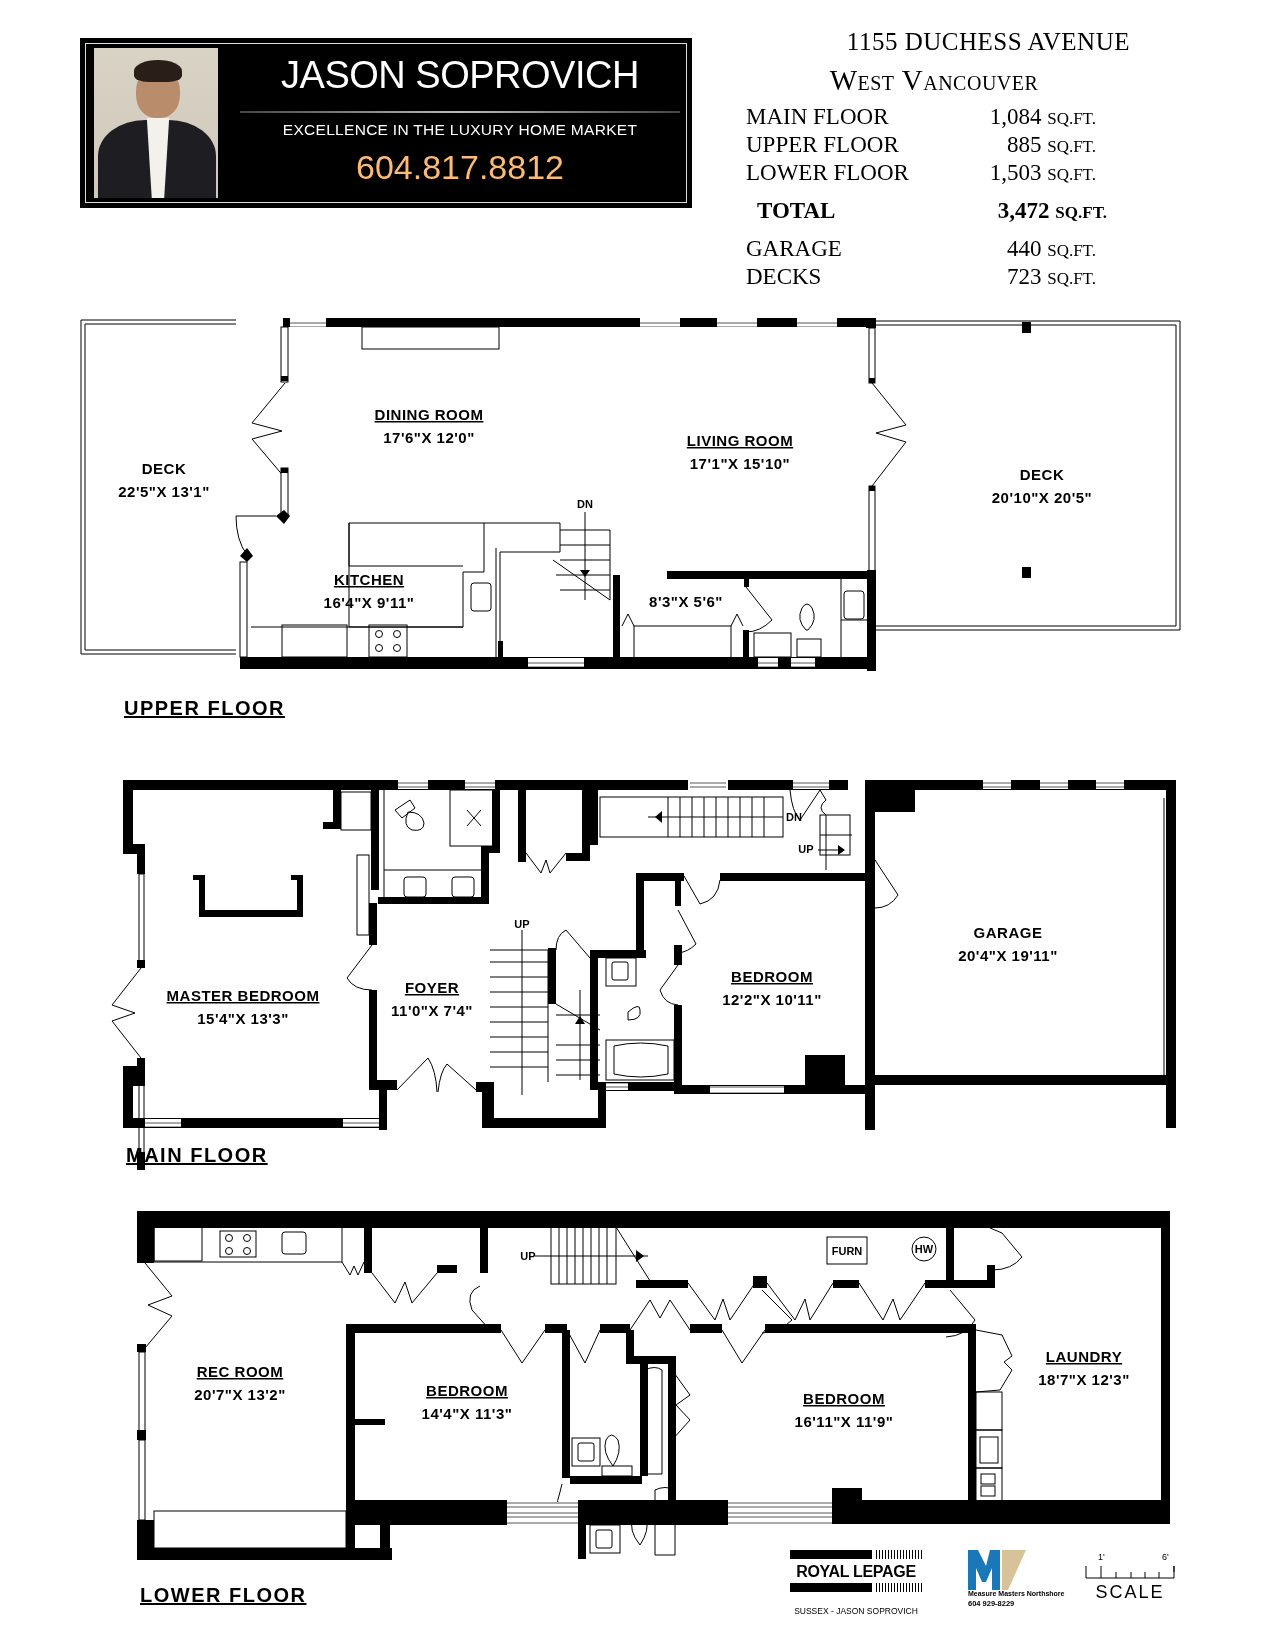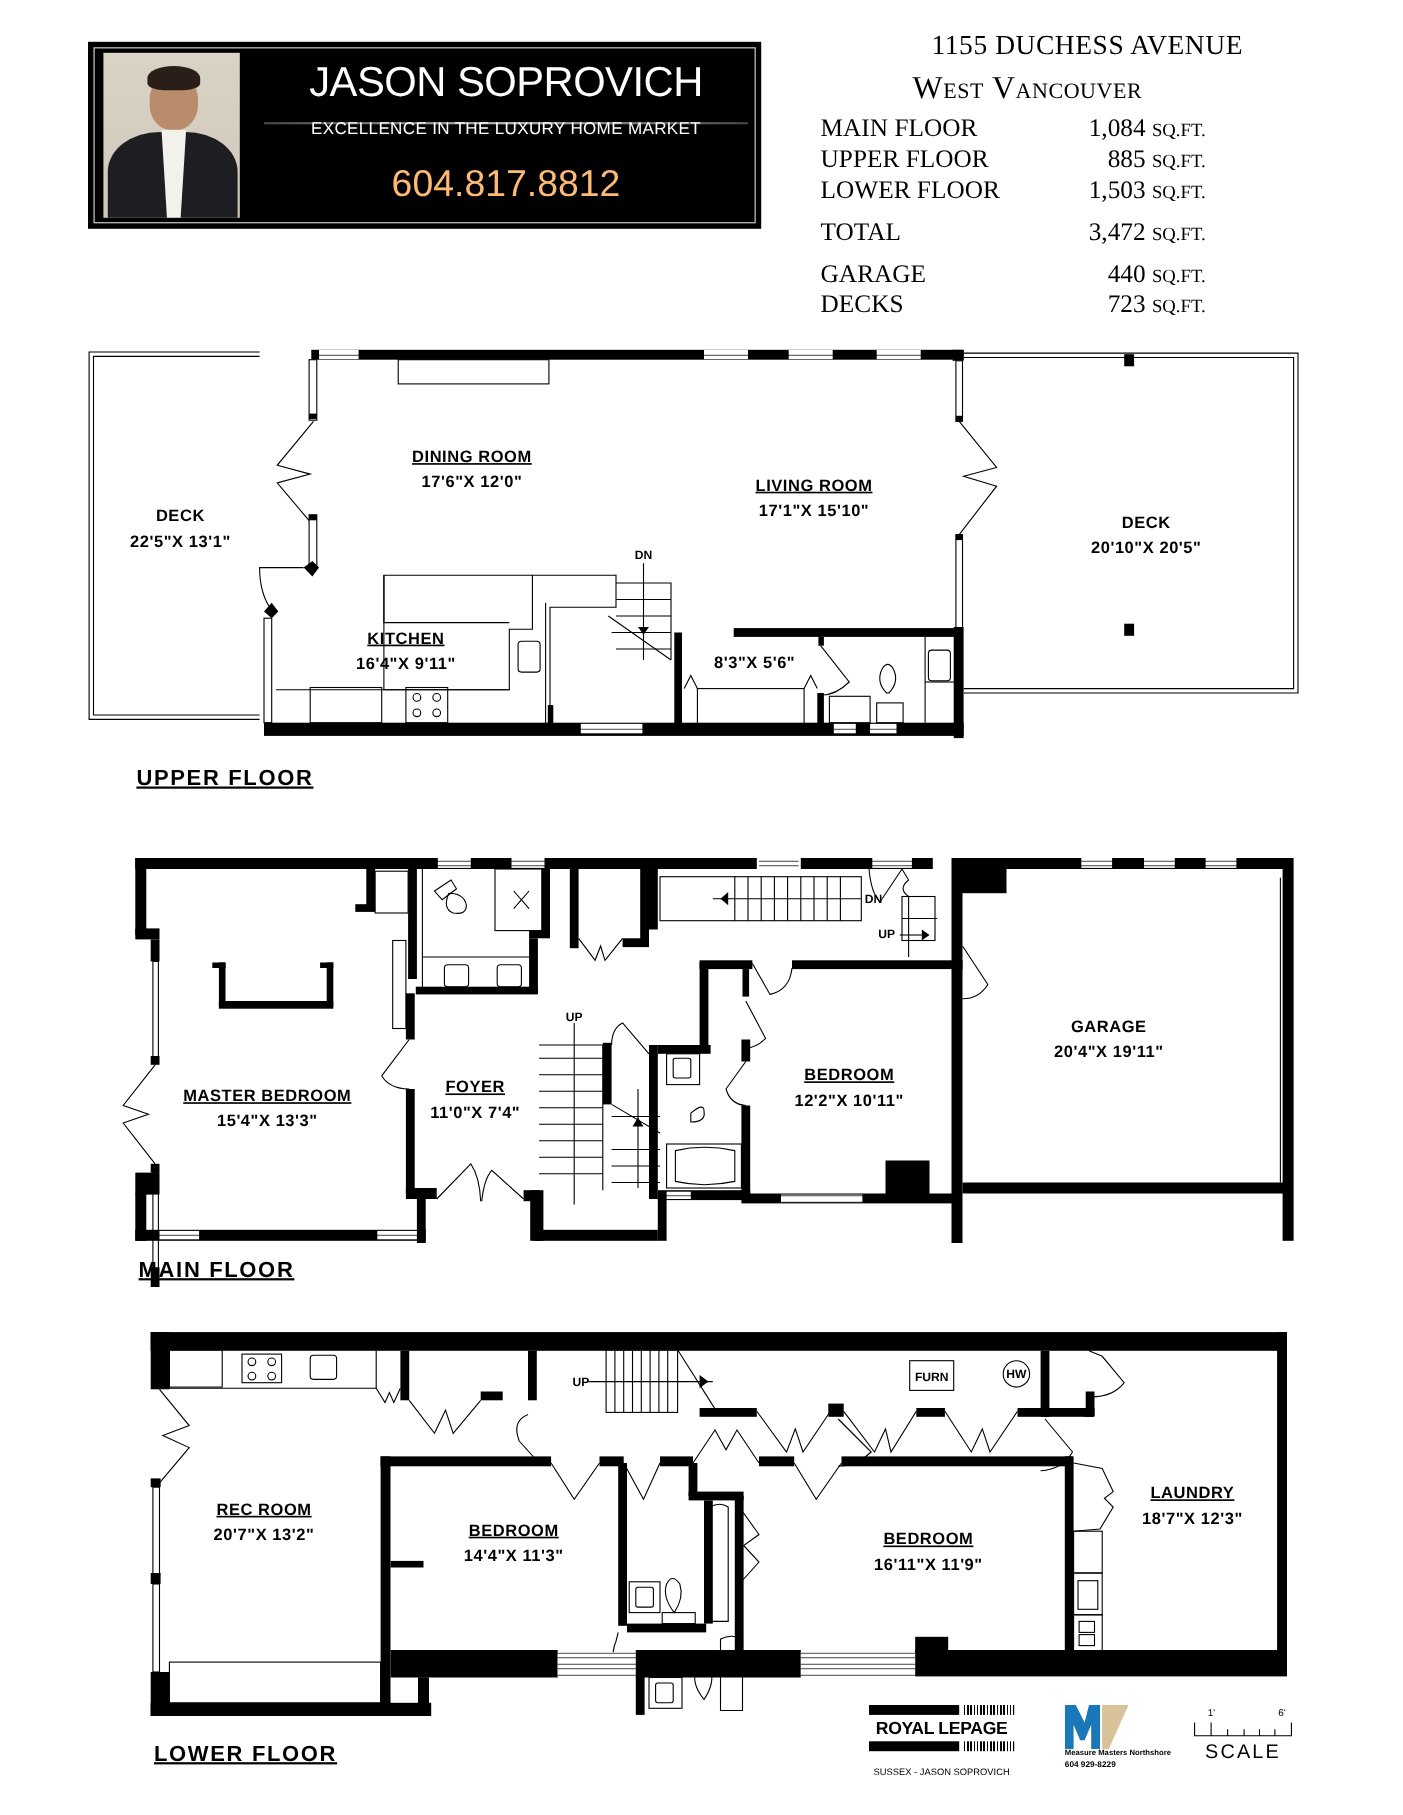--- a/index.html
+++ b/index.html
@@ -8,31 +8,31 @@
   
   .banner{left:80px;top:38px;width:612px;height:170px;background:#000;box-sizing:border-box;}
   .banner-inner{position:absolute;left:5px;top:5px;right:5px;bottom:5px;border:1.5px solid #ddd;}
   .photo{position:absolute;left:14px;top:10px;width:124px;height:150px;background:linear-gradient(180deg,#d9d3c6 0%,#cfc8ba 100%);overflow:hidden;}
   .photo .head{position:absolute;left:42px;top:18px;width:44px;height:52px;border-radius:48% 48% 44% 44%;background:#b98c6c;}
   .photo .hair{position:absolute;left:40px;top:12px;width:48px;height:22px;border-radius:50% 50% 30% 30%;background:#2a1e18;}
   .photo .jacket{position:absolute;left:4px;top:72px;width:118px;height:90px;border-radius:40% 40% 0 0;background:#1d1d22;}
   .photo .shirt{position:absolute;left:50px;top:70px;width:28px;height:90px;background:#f3f1ec;clip-path:polygon(10% 0,90% 0,70% 100%,30% 100%);}
   .agent-name{position:absolute;left:160px;top:16px;width:440px;text-align:center;color:#ffffff;font-size:38px;font-weight:400;letter-spacing:-0.5px;}
   .rule{position:absolute;left:160px;top:73px;width:440px;height:2px;background:linear-gradient(90deg,#444,#bbb,#444);}
-  .tagline{position:absolute;left:160px;top:71px;width:440px;text-align:center;color:#fff;font-size:15.5px;letter-spacing:0.3px;}
+  .tagline{position:absolute;left:160px;top:83px;width:440px;text-align:center;color:#fff;font-size:15.5px;letter-spacing:0.3px;}
   .phone{position:absolute;left:160px;top:110px;width:440px;text-align:center;color:#fdba74;font-size:34px;font-weight:300;}
   
   .addr{font-family:"Liberation Serif",serif;}
   .addr-line1{left:738px;top:28px;width:392px;text-align:right;font-size:25px;letter-spacing:0.5px;}
   .addr-line2{left:738px;top:64px;width:392px;text-align:center;font-size:29px;letter-spacing:0.5px;font-variant:small-caps;}
   .sq-row{left:746px;width:350px;height:26px;font-family:"Liberation Serif",serif;font-size:23px;}
   .sq-row .lbl{position:absolute;left:0;top:0;}
   .sq-row .val{position:absolute;right:0;top:0;text-align:right;}
   .sq-row .unit{font-size:17px;}
-  .sq-row.bold{font-weight:normal;}
+  .sq-row.bold{font-weight:bold;margin-left:11px;}
   
   svg.plan{position:absolute;left:0;top:0;}
   .room-name{font-family:"Liberation Sans",sans-serif;font-weight:bold;font-size:15px;text-decoration:underline;letter-spacing:0.5px;text-anchor:middle;}
   .room-dim{font-family:"Liberation Sans",sans-serif;font-weight:bold;font-size:15px;letter-spacing:0.5px;text-anchor:middle;}
   .room-plain{font-family:"Liberation Sans",sans-serif;font-weight:bold;font-size:15px;letter-spacing:0.5px;text-anchor:middle;}
   .floor-label{position:absolute;font-weight:bold;font-size:20px;letter-spacing:1.5px;text-decoration:underline;}
   .small-lbl{font-family:"Liberation Sans",sans-serif;font-weight:bold;font-size:11px;text-anchor:middle;}
   
   .royal{left:790px;top:1550px;width:132px;height:56px;}
   .royal .bar{position:absolute;left:0;height:9px;background:#000;width:82px;}

